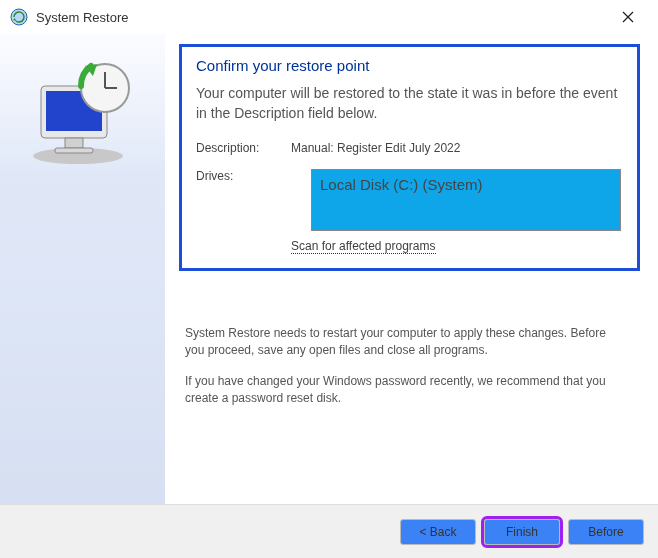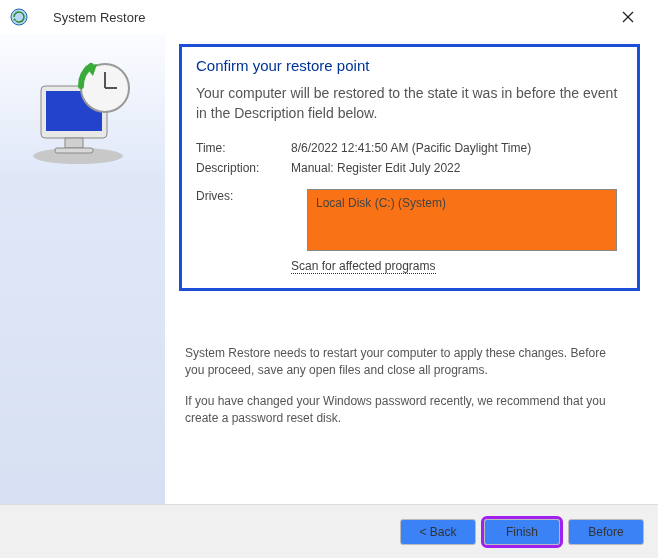--- a/index.html
+++ b/index.html
@@ -14,21 +14,21 @@
     }
     .titlebar {
       display: flex;
       align-items: center;
       padding: 6px 10px 6px 10px;
       height: 34px;
       border-bottom: none;
       justify-content: space-between;
       background: #fff;
     }
-    .titlebar-left { display: flex; align-items: center; gap: 25px; }
+    .titlebar-left { display: flex; align-items: center; gap: 8px; }
     .app-icon {
       width: 18px; height: 18px;
       display: inline-flex; align-items: center; justify-content: center;
     }
     .title-text { font-size: 13px; color: #333; }
     .close-btn {
       width: 40px; height: 28px;
       display: flex; align-items: center; justify-content: center;
       font-size: 16px;
       cursor: pointer;
@@ -55,29 +55,30 @@
     }
     .highlight-box {
       border: 3px solid #1d4ed8;
       padding: 10px 14px 14px 14px;
     }
     .heading { color: #003399; font-size: 15px; font-weight: 400; margin-bottom: 10px; }
     .desc-text { color: #555; font-size: 14px; line-height: 1.4; margin-bottom: 18px; }
     .info-row { display: flex; margin-bottom: 6px; }
     .info-label { width: 95px; color: #444; font-size: 12px; }
     .info-value { color: #444; font-size: 12px; }
-    .drives-row { display: flex; margin-top: 14px; gap: 16px; }
+    .drives-row { display: flex; margin-top: 14px; }
     .drives-box {
       border: 1px solid #888;
       width: 310px;
       height: 62px;
       padding: 6px 8px;
-      font-size: 12px;
+      font-size: 15px;
       color: #444;
-      background: #f97316;
+      background: #0ea5e9;
+      margin-left: 20px;
     }
     .scan-link {
       color: #404040;
       font-size: 12px;
       border-bottom: 1px dotted #003399;
       margin-top: 8px;
       display: inline-block;
       margin-left: 95px;
       cursor: pointer;
     }
@@ -148,24 +149,20 @@
       </svg>
     </div>
   </div>
 
   <div class="right-pane">
     <div class="highlight-box">
       <div class="heading">Confirm your restore point</div>
       <div class="desc-text">Your computer will be restored to the state it was in before the event in the Description field below.</div>
 
       <div class="info-row">
-        <div class="info-label">Time:</div>
-        <div class="info-value">8/6/2022 12:41:50 AM (Pacific Daylight Time)</div>
-      </div>
-      <div class="info-row">
         <div class="info-label">Description:</div>
         <div class="info-value">Manual: Register Edit July 2022</div>
       </div>
 
       <div class="drives-row">
         <div class="info-label">Drives:</div>
         <div class="drives-box">
           <div>Local Disk (C:) (System)</div>
         </div>
       </div>

